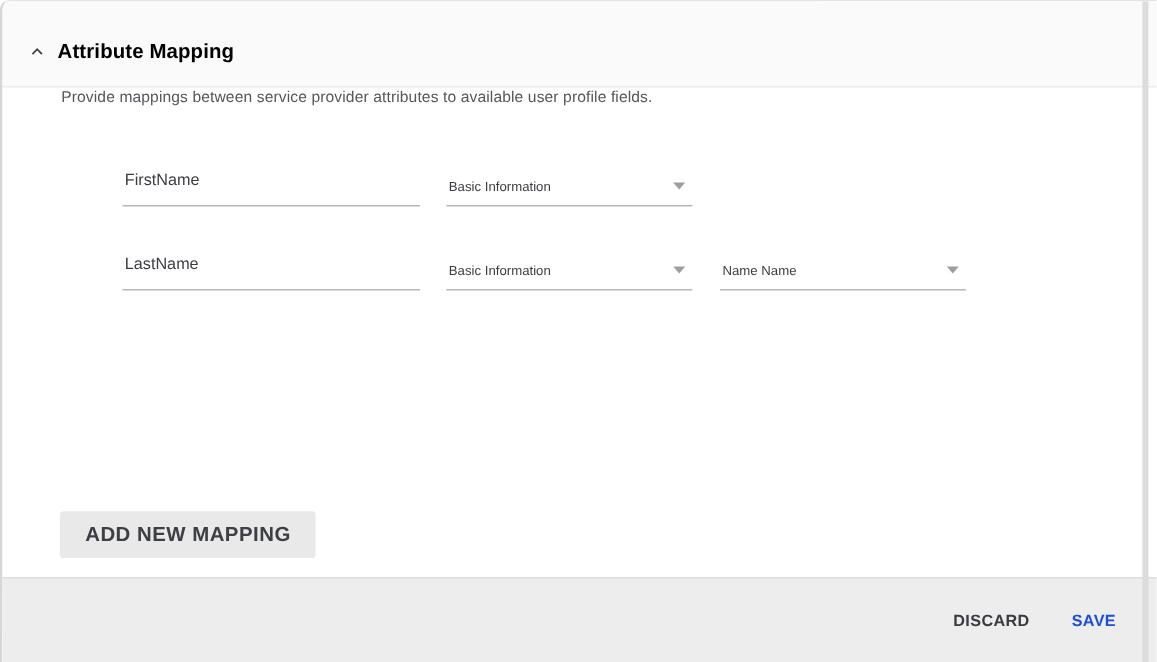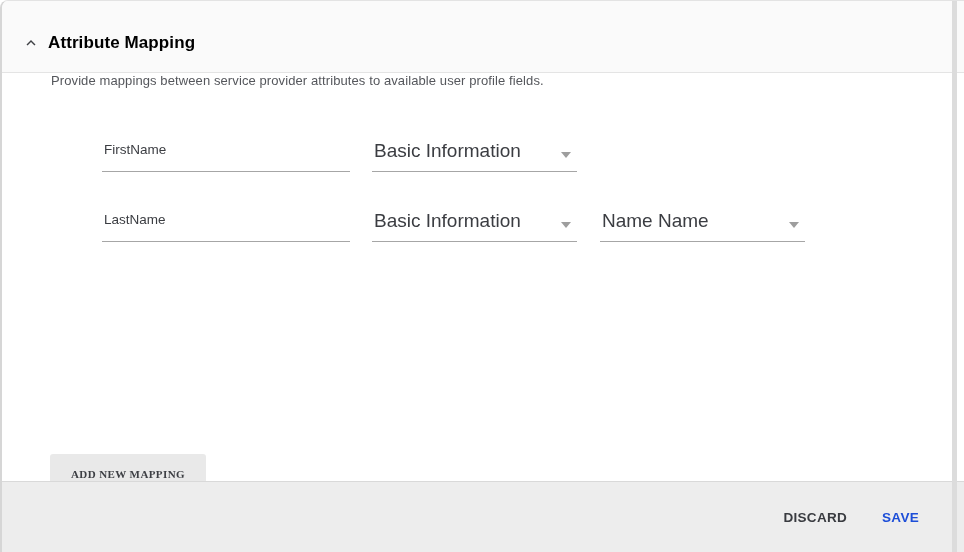--- a/index.html
+++ b/index.html
@@ -50,52 +50,51 @@
     border:none; outline:none; background:transparent;
     border-bottom:1px solid #a6a6a6;
     font-family:inherit; font-size:13.5px; color:#3b3d42;
     padding:0 0 9px 2px; height:35px;
   }
   .select {
     position:relative;
     width:205px; height:35px;
     border-bottom:1px solid #a6a6a6;
     padding:0 0 9px 2px;
-    font-size:19px; color:#3b3d42;
+    font-size:11px; color:#3b3d42;
     display:flex; align-items:flex-end;
     cursor:pointer;
   }
   .select + .select { margin-left:23px; }
   .select { margin-left:0; }
   .sel2 { margin-left:0; }
   .sel3 { margin-left:23px; }
   .caret {
     position:absolute; right:6px; bottom:13px;
     width:0; height:0;
     border-left:5px solid transparent;
     border-right:5px solid transparent;
     border-top:6px solid #9e9e9e;
   }
   .add-btn {
     position:absolute; top:353px; left:48px;
     height:39px; padding:0 21px;
     background:#e9e9e9; border:none; border-radius:3px;
-    font-family:Liberation Serif, serif; font-size:11px; font-weight:600;
+    font-family:Liberation Sans, sans-serif; font-size:17px; font-weight:600;
     color:#3d3f44; letter-spacing:0.4px;
     cursor:pointer;
-    margin-top:28px;
   }
   
   .footer {
     position:absolute; left:0; right:0; bottom:0;
     height:71px;
     background:#ededed;
     border-top:1px solid #d9d9d9;
     display:flex; align-items:center; justify-content:flex-end;
-    padding-right:45px;
+    padding-right:34px;
   }
   .footer button {
     background:none; border:none; cursor:pointer;
     font-family:inherit; font-size:13.5px; font-weight:700;
     letter-spacing:0.3px;
   }
   .discard-btn { color:#393b40; margin-right:35px; }
   .save-btn { color:#1d4ed8; }
   
   .scrollbar {

